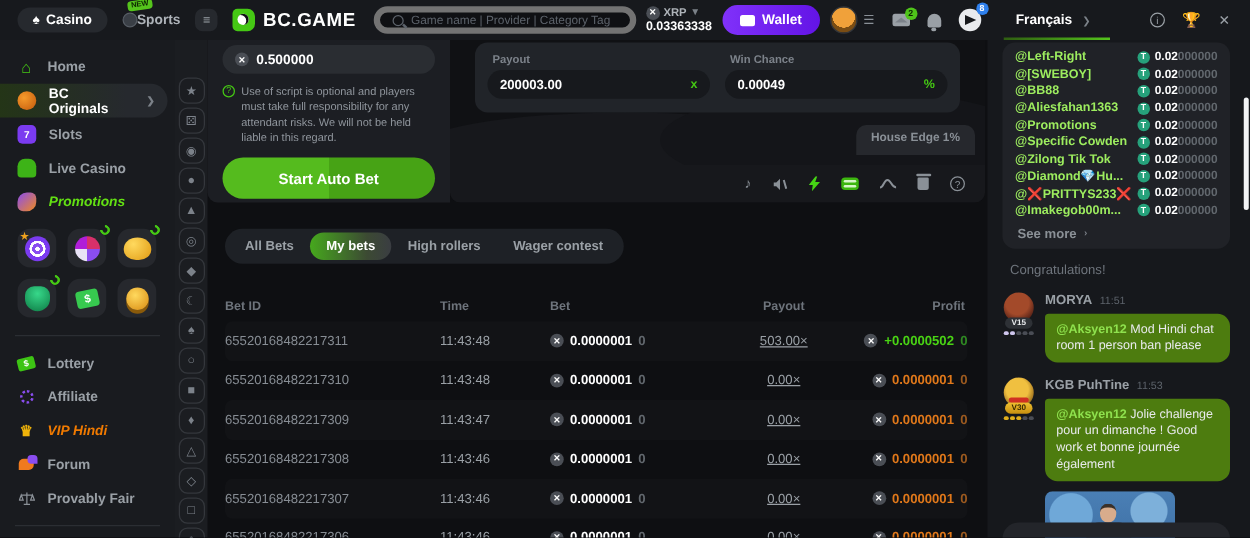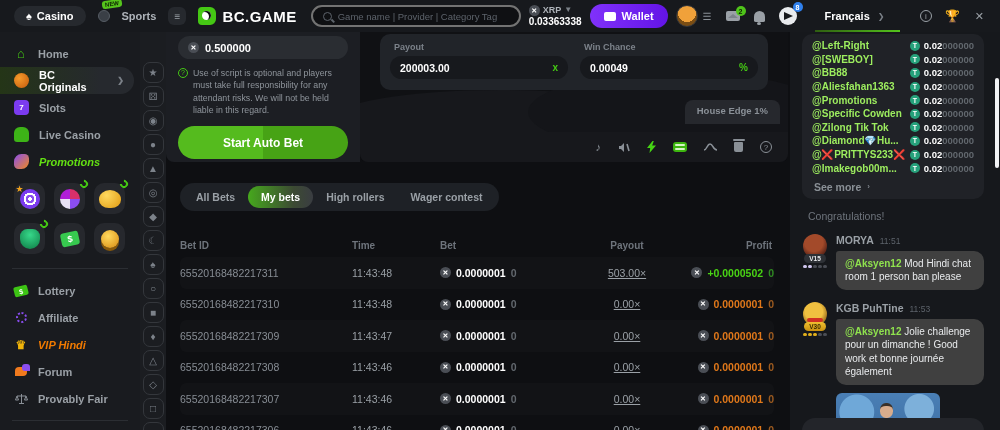--- a/index.html
+++ b/index.html
@@ -9,35 +9,35 @@
     background:#0e0f12; color:#fff;
     font-family:"Liberation Sans", sans-serif;
   }
   
   .header { position:absolute; left:0; top:0; width:1000px; height:32px;
     background:#17191d; display:flex; align-items:center; z-index:9; }
   .hdr-left { display:flex; align-items:center; gap:6px; padding-left:14px; }
   .pill { display:flex; align-items:center; gap:5px; background:#26292e; border-radius:14px;
     padding:4px 12px; font-size:11px; font-weight:bold; color:#fff; cursor:pointer; }
   .spade { color:#fff; font-size:11px; }
-  .sports { position:relative; display:flex; align-items:center; gap:12px; font-size:11px;
+  .sports { position:relative; display:flex; align-items:center; gap:0; font-size:11px;
     font-weight:bold; color:#aeb3b9; padding:4px 6px; cursor:pointer; }
   .ball { width:12px; height:12px; border-radius:50%; background:#3a3f46;
     border:1px solid #565c64; }
   .new-badge { position:absolute; top:-6px; left:10px; background:#55c41c; color:#0c2202;
     font-size:6px; font-weight:bold; padding:1px 3px; border-radius:3px; transform:rotate(-8deg); }
   .menu-btn { width:18px; height:18px; border-radius:6px; background:#26292e; color:#9aa0a6;
     display:flex; align-items:center; justify-content:center; font-size:10px; cursor:pointer; }
   .logo { display:flex; align-items:center; gap:6px; margin-left:12px; }
   .logo-shield { width:18px; height:18px; background:#45c814; border-radius:4px 6px 6px 4px;
     position:relative; }
   .logo-shield:after { content:""; position:absolute; left:4px; top:4px; width:9px; height:9px;
     border-radius:50%; background:#fff; box-shadow:inset -2px 1px 0 #0e0f12; }
   .logo-text { font-size:15px; font-weight:bold; letter-spacing:.5px; }
-  .search { margin-left:14px; width:210px; height:22px; background:#0f1013; border:2px solid #737373;
+  .search { margin-left:14px; width:210px; height:22px; background:#0f1013; border:5px solid #737373;
     border-radius:12px; display:flex; align-items:center; gap:6px; padding:0 10px; }
   .search input { flex:1; background:transparent; border:none; outline:none; color:#c6cbd1;
     font-size:9.5px; font-family:"Liberation Sans",sans-serif; }
   .search input::placeholder { color:#5d636b; }
   .sicon { width:9px; height:9px; border:1.5px solid #5d636b; border-radius:50%; position:relative; }
   .sicon:after { content:""; position:absolute; left:7px; top:7px; width:4px; height:1.5px;
     background:#5d636b; transform:rotate(45deg); }
   .hdr-right { display:flex; align-items:center; margin-left:8px; }
   .balance { display:flex; flex-direction:column; line-height:1.1; margin-right:8px; cursor:pointer; }
   .bal-top { display:flex; align-items:center; gap:3px; font-size:9px; color:#aeb3b9; font-weight:bold; }
@@ -218,21 +218,21 @@
   .v30:before { content:""; position:absolute; top:-4px; left:3px; right:3px; height:4px;
     background:#d03022; border-radius:2px; }
   .dots { display:flex; gap:1.5px; margin-top:2px; }
   .dots i { width:3.5px; height:3.5px; border-radius:50%; background:#4a4d55; }
   .dots.purple i:nth-child(-n+2) { background:#cfc6ee; }
   .dots.gold i:nth-child(-n+3) { background:#e0ae1c; }
   .msg-body { flex:1; min-width:0; }
   .msg-head { display:flex; align-items:baseline; gap:6px; }
   .msg-user { font-size:10.5px; font-weight:bold; color:#9aa0a6; cursor:pointer; }
   .msg-time { font-size:8.5px; color:#5d636b; }
-  .bubble { margin-top:5px; background:#404040; border-radius:3px 10px 10px 10px; padding:6px 9px;
+  .bubble { margin-top:5px; background:#4d7c0f; border-radius:3px 10px 10px 10px; padding:6px 9px;
     font-size:10px; line-height:1.35; color:#e8eaec; }
   .mention { color:#8fe24e; font-weight:bold; cursor:pointer; }
   .gif { position:relative; margin-top:8px; width:104px; height:63px; border-radius:6px; overflow:visible;
     cursor:pointer; }
   .gif-bg { position:absolute; inset:0; border-radius:6px; overflow:hidden;
     background:radial-gradient(circle at 20% 30%,#6fa8d8 0 18%,transparent 19%),
                radial-gradient(circle at 80% 25%,#7db0da 0 15%,transparent 16%),
                radial-gradient(circle at 70% 80%,#6fa8d8 0 14%,transparent 15%),
                linear-gradient(#4a7fb5,#3a6a9e); }
   .person-head { position:absolute; left:44px; top:10px; width:13px; height:15px; border-radius:45%;

